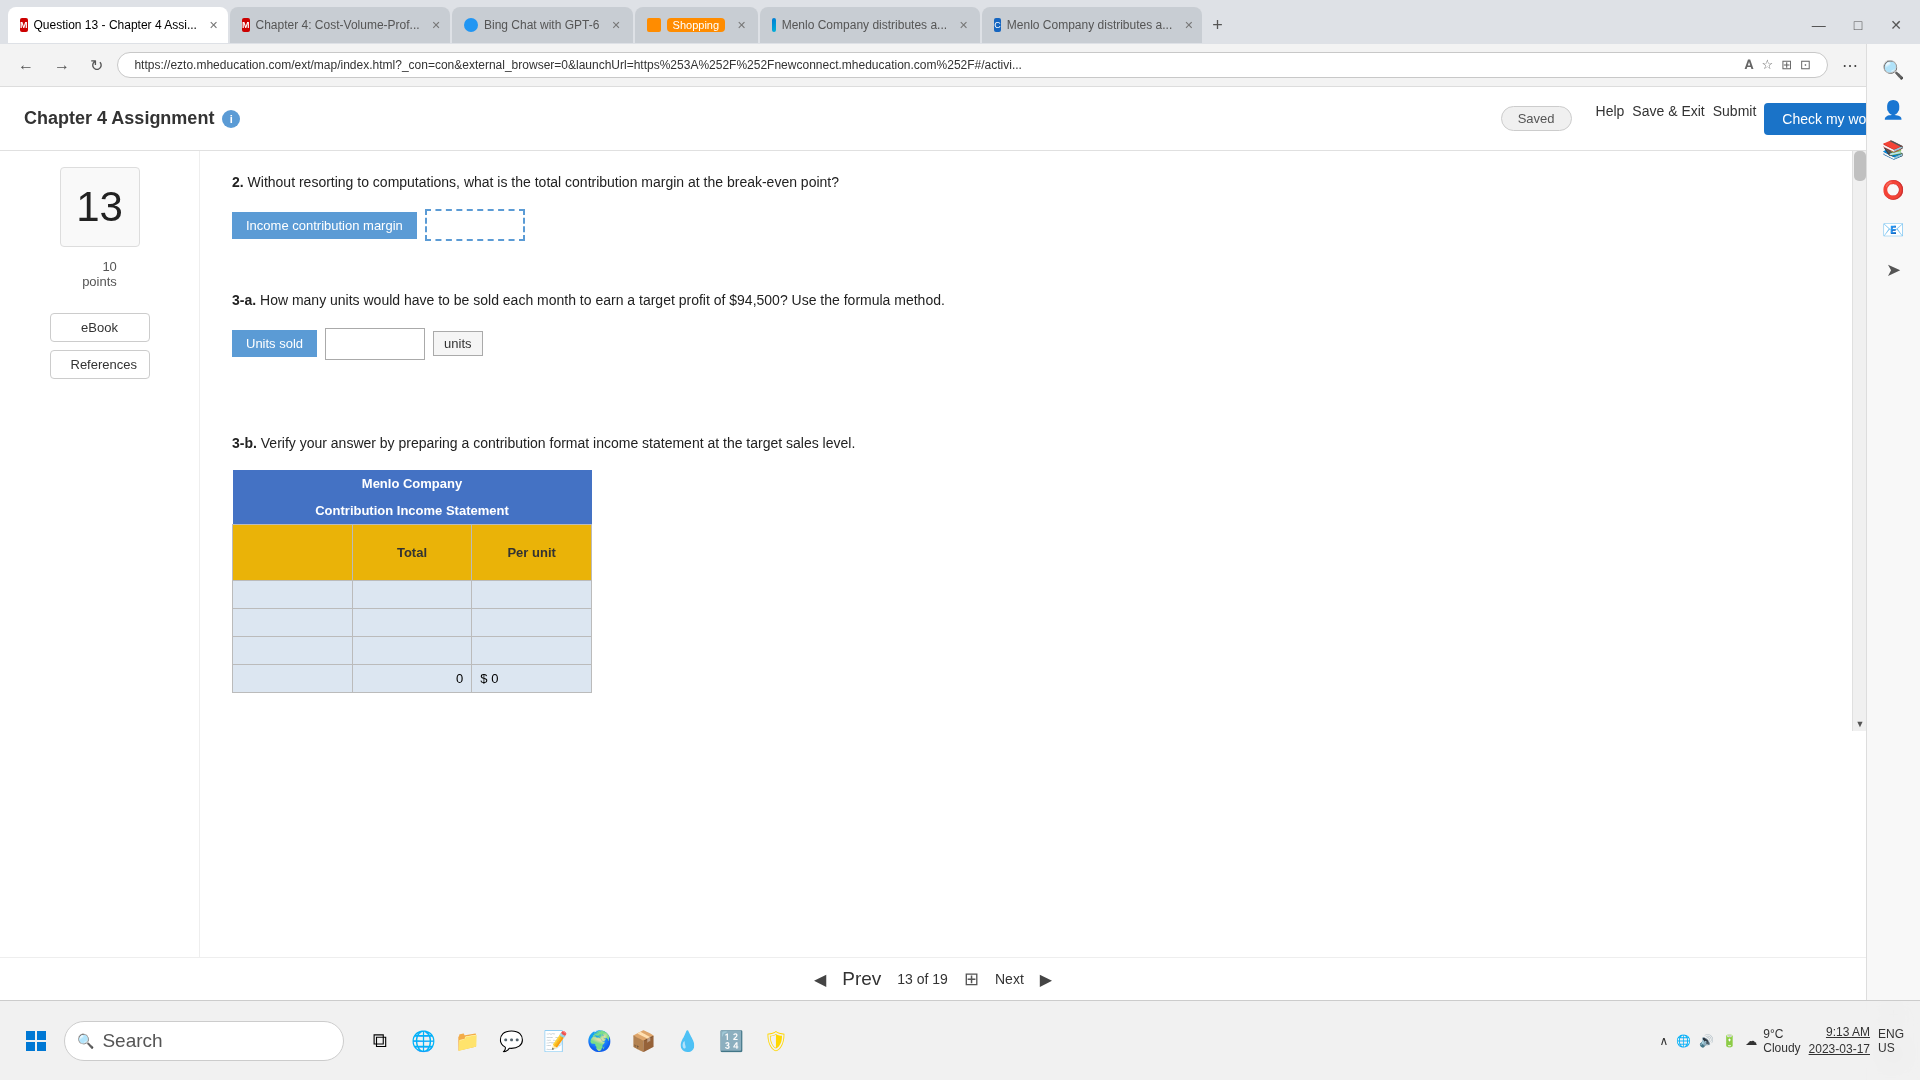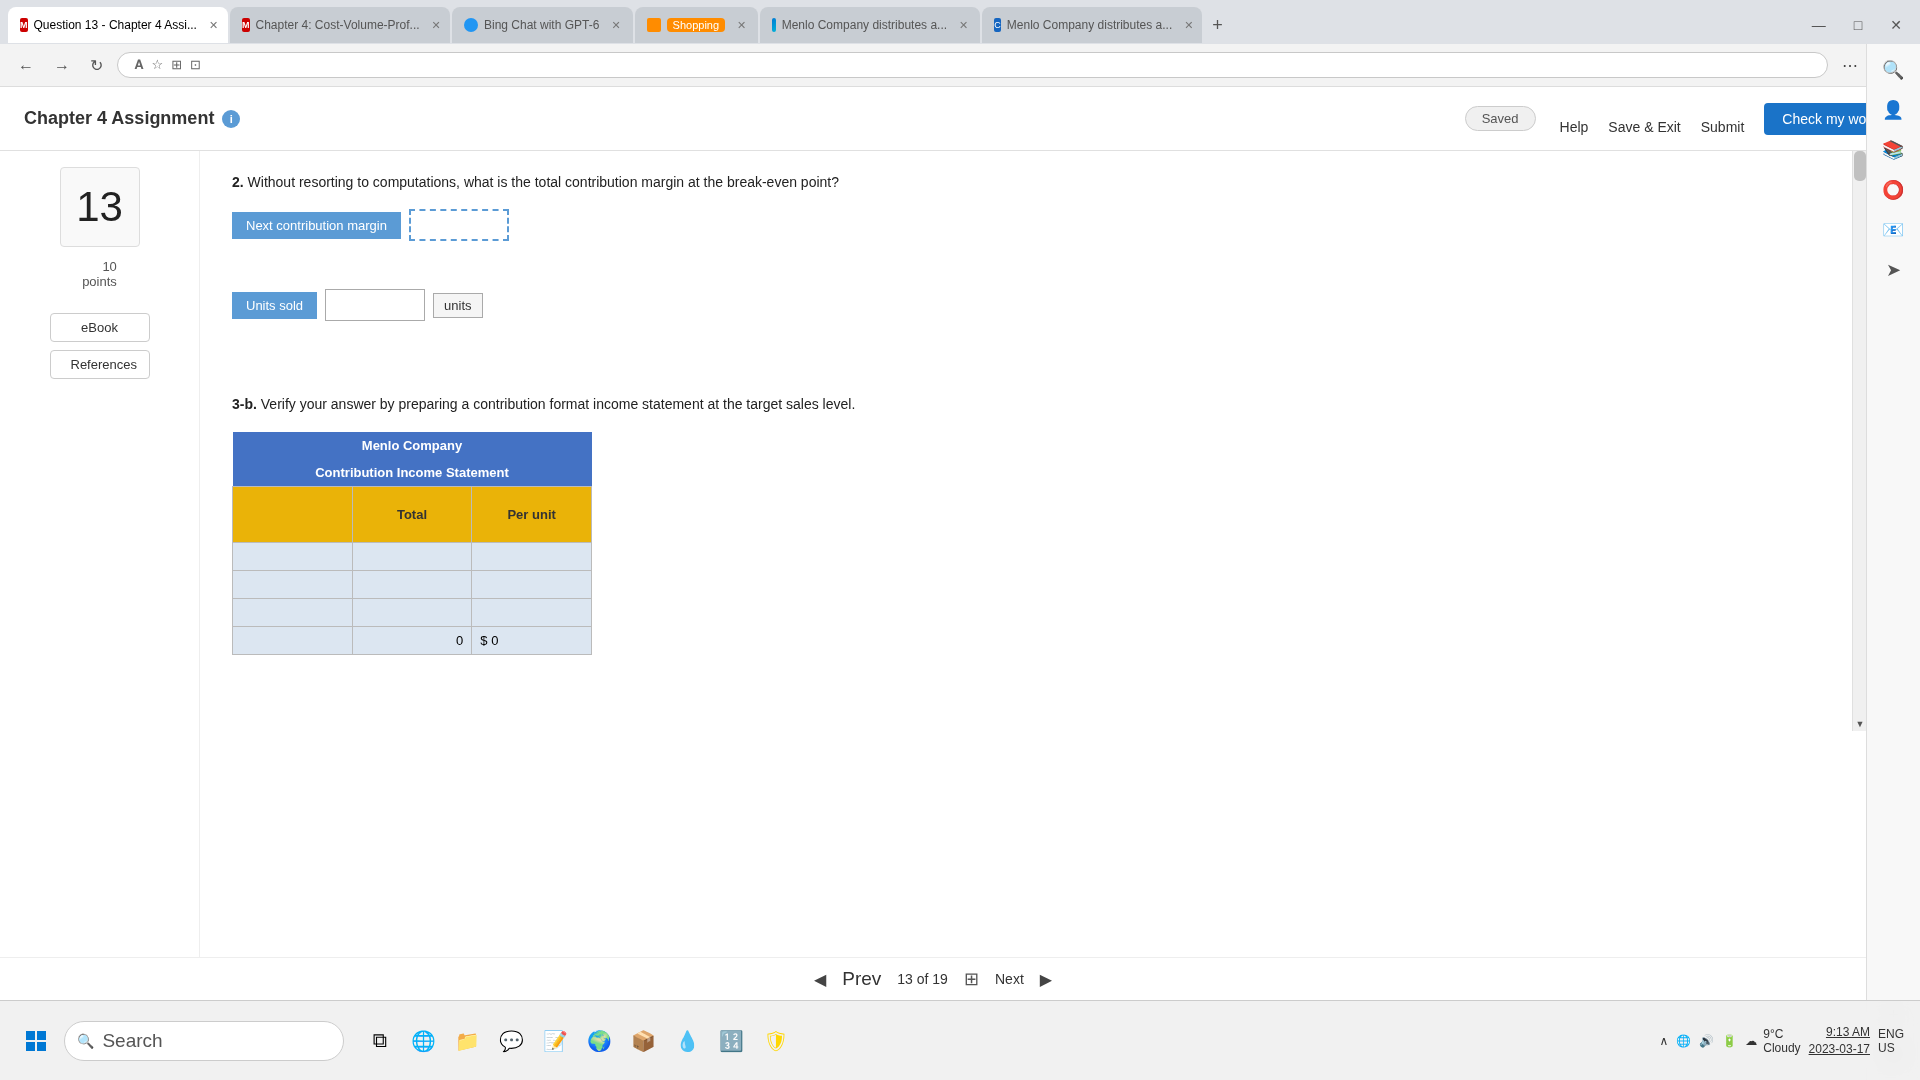--- a/index.html
+++ b/index.html
@@ -27,21 +27,21 @@
 
     
     .right-sidebar { position: absolute; right: 0; top: 44px; width: 54px; height: calc(1080px - 44px); background: #f8f8f8; border-left: 1px solid #ddd; display: flex; flex-direction: column; align-items: center; padding: 8px 0; gap: 4px; z-index: 10; }
     .sidebar-icon { width: 36px; height: 36px; display: flex; align-items: center; justify-content: center; border-radius: 4px; cursor: pointer; font-size: 18px; color: #555; }
 
     
     .app-header { display: flex; align-items: center; padding: 12px 24px; border-bottom: 1px solid #e0e0e0; background: #fff; height: 64px; }
     .app-title { font-size: 18px; font-weight: 600; color: #333; display: flex; align-items: center; gap: 8px; }
     .info-icon { width: 18px; height: 18px; background: #5b9bd5; border-radius: 50%; color: #fff; font-size: 11px; display: inline-flex; align-items: center; justify-content: center; cursor: pointer; }
     .saved-badge { background: #f0f0f0; border: 1px solid #ccc; border-radius: 20px; padding: 4px 16px; font-size: 13px; color: #555; margin-left: auto; }
-    .header-actions { display: flex; gap: 20px; align-items: flex-end; margin-left: 24px; }
+    .header-actions { display: flex; gap: 8px; align-items: flex-start; margin-left: 24px; }
     .header-link { color: #333; text-decoration: none; font-size: 14px; cursor: pointer; }
     .check-work-btn { background: #1a73c8; color: #fff; border: none; border-radius: 4px; padding: 8px 18px; font-size: 14px; cursor: pointer; display: flex; align-items: center; gap: 6px; position: relative; }
     .badge-num { background: #e53935; color: #fff; border-radius: 50%; width: 18px; height: 18px; font-size: 11px; display: flex; align-items: center; justify-content: center; position: absolute; top: -6px; right: -6px; }
 
     .app-body { display: flex; height: calc(1080px - 64px - 44px - 42px); overflow: hidden; }
 
     
     .left-panel { width: 200px; padding: 16px; display: flex; flex-direction: column; align-items: center; border-right: 1px solid #eee; flex-shrink: 0; }
     .question-number-box { background: #f9f9f9; border: 1px solid #ddd; width: 80px; height: 80px; display: flex; align-items: center; justify-content: center; font-size: 42px; font-weight: 300; color: #222; border-radius: 4px; margin-bottom: 12px; }
     .points-text { font-size: 13px; color: #555; text-align: right; margin-bottom: 24px; }
@@ -130,20 +130,21 @@
       <button class="win-btn">□</button>
       <button class="win-btn">✕</button>
     </div>
   </div>
 
   <div class="address-bar-row">
     <button class="nav-btn">←</button>
     <button class="nav-btn">→</button>
     <button class="nav-btn">↻</button>
     <div class="address-bar">
+      <span class="address-text">https://ezto.mheducation.com/ext/map/index.html?_con=con&amp;external_browser=0&amp;launchUrl=https%253A%252F%252Fnewconnect.mheducation.com%252F#/activi...</span>
       <div class="address-icons">
         <span class="addr-icon">𝐀</span>
         <span class="addr-icon">☆</span>
         <span class="addr-icon">⊞</span>
         <span class="addr-icon">⊡</span>
       </div>
     </div>
     <div class="toolbar-icons">
       <button class="toolbar-btn">⋯</button>
     </div>
@@ -187,28 +188,32 @@
   <div class="main-content">
 
     <div style="position:absolute;top:-10px;right:14px;font-size:10px;color:#666;cursor:pointer;">▲</div>
 
     <div>
       <p class="question-text">
         <span class="question-num">2.</span>
         <span>Without resorting to computations, what is the total contribution margin at the break-even point?</span>
       </p>
       <div class="answer-row">
-        <div class="answer-label">Next contribution margin</div>
+        <div class="answer-label">Income contribution margin</div>
         <div class="answer-input" style="width:90px;"></div>
       </div>
     </div>
 
     <div class="section-sep"></div>
 
     <div>
+      <p class="question-text">
+        <span class="question-num">3-a.</span>
+        <span>How many units would have to be sold each month to earn a target profit of $94,500? Use the formula method.</span>
+      </p>
       <div class="answer-row">
         <div class="answer-label">Units sold</div>
         <input type="text" class="answer-input-text" style="width: 100px;">
         <div class="unit-label">units</div>
       </div>
     </div>
 
     <div class="section-sep" style="height:48px;"></div>
 
     <div>

